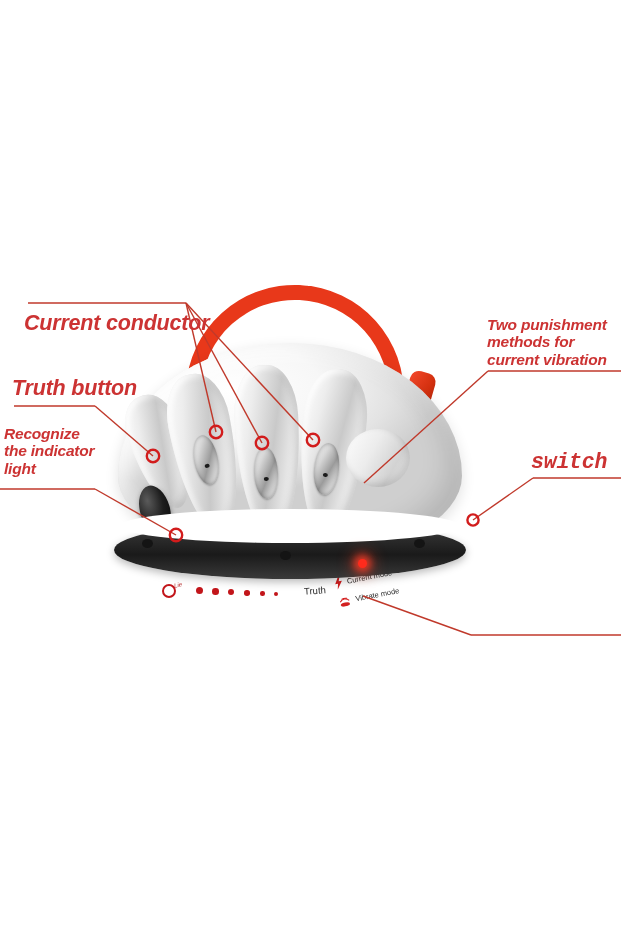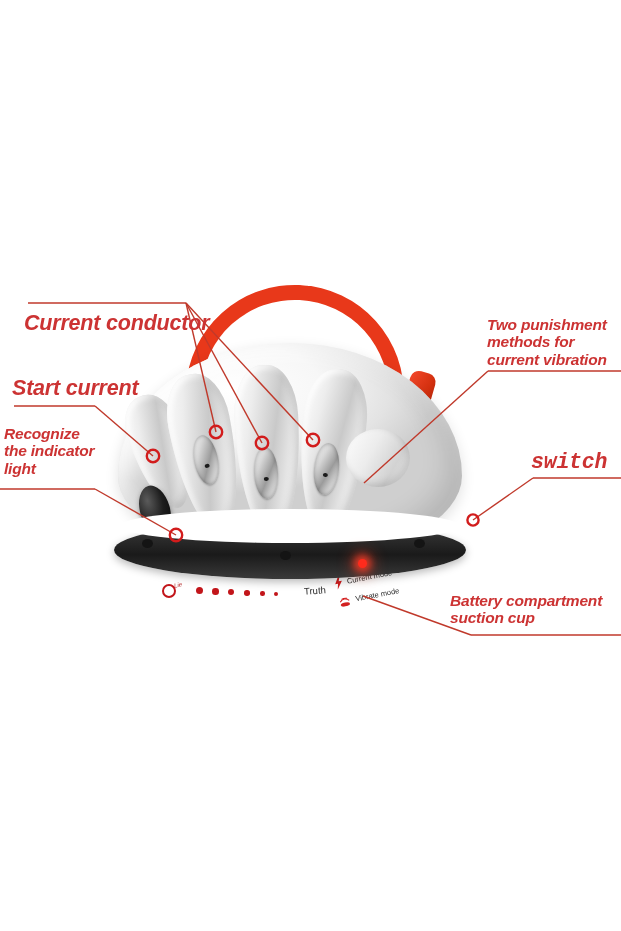--- a/index.html
+++ b/index.html
@@ -341,28 +341,26 @@
       <circle cx="262" cy="443" r="6.2"></circle>
       <circle cx="313" cy="440" r="6.2"></circle>
       <circle cx="153" cy="456" r="6.2"></circle>
       <circle cx="176" cy="535" r="6.2"></circle>
       <circle cx="473" cy="520" r="5.6"></circle>
     </g>
   </svg>
 
   <div class="anno" id="a-current-conductor">Current conductor</div>
 
-  <div class="anno" id="a-start-button">Start current</div>
+  <div class="anno" id="a-start-button">Truth button</div>
 
   <div class="anno" id="a-two-punish">Two punishment
 methods for
 current vibration</div>
 
   <div class="anno" id="a-recognize">Recognize
 the indicator
 light</div>
 
   <div class="anno" id="a-switch">switch</div>
 
-  <div class="anno" id="a-battery">Battery compartment
-suction cup</div>
 
 </div>
 
 </body></html>

